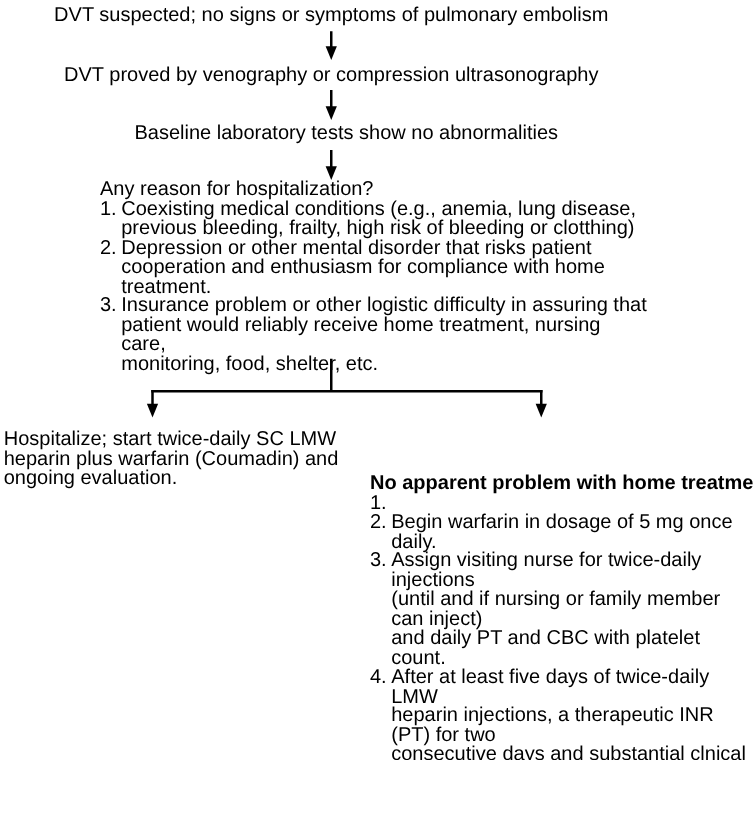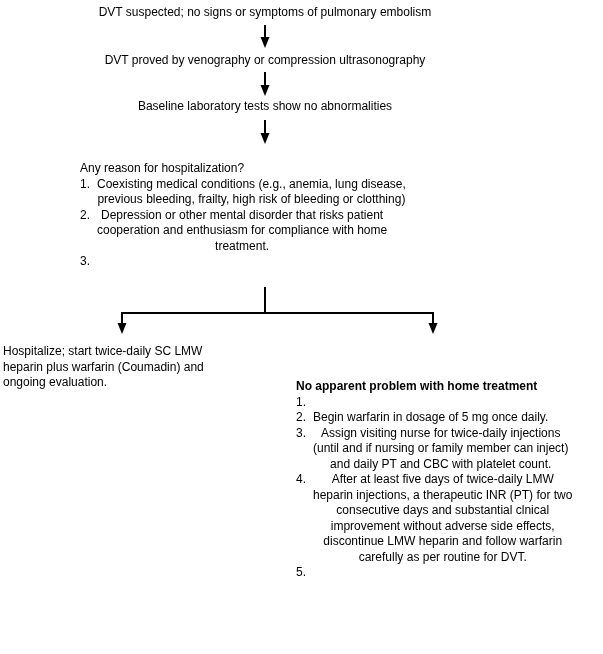--- a/index.html
+++ b/index.html
@@ -1,41 +1,41 @@
 <!DOCTYPE html>
 <html><head>
 <meta charset="utf-8">
 <style>
   html,body{margin:0;padding:0;background:#ffffff;}
   .canvas{
     position:relative;
     width:603px;height:608px;
     background:#ffffff;
     font-family:"Liberation Sans", sans-serif;
-    font-size:12px;
+    font-size:16px;
     line-height:15.5px;
     color:#000000;
     overflow:hidden;
   }
   .connectors{position:absolute;left:0;top:0;width:603px;height:654px;pointer-events:none;}
   .connectors line, .connectors path{stroke:#000000;stroke-width:2;fill:none;}
   .connectors polygon{fill:#000000;stroke:none;}
   .step{
     position:absolute;left:0;width:530px;
     text-align:center;
     white-space:nowrap;
   }
   .step1{top:5px;}
   .step2{top:53px;}
-  .step3{top:99px;}
-  .hosp{position:absolute;left:80px;top:161px;width:440px;}
+  .step3{top:99px;padding-left:12px;}
+  .hosp{position:absolute;left:80px;top:144px;width:440px;}
   .hosp-intro{white-space:nowrap;}
   .item{display:flex;align-items:flex-start;}
   .item .num{flex:none;width:17px;}
-  .item .txt{white-space:pre-line;text-align:center;}
+  .item .txt{white-space:pre-line;}
   .branch{position:absolute;top:344px;}
   .branch-left{left:3px;width:290px;}
   .branch-right{left:296px;width:302px;margin-top:35px;}
   .branch-heading{font-weight:bold;white-space:nowrap;}
   .branch-body{white-space:pre-line;}
 </style>
 </head>
 <body>
 
 <div class="canvas">
@@ -81,20 +81,23 @@
 previous bleeding, frailty, high risk of bleeding or clotthing)</span>
     </div>
     <div class="item">
       <span class="num">2.</span>
       <span class="txt">Depression or other mental disorder that risks patient
 cooperation and enthusiasm for compliance with home
 treatment.</span>
     </div>
     <div class="item">
       <span class="num">3.</span>
+      <span class="txt">Insurance problem or other logistic difficulty in assuring that
+patient would reliably receive home treatment, nursing care,
+monitoring, food, shelter, etc.</span>
     </div>
   </div>
 
   <div class="branch branch-left">
     <div class="branch-body">Hospitalize; start twice-daily SC LMW
 heparin plus warfarin (Coumadin) and
 ongoing evaluation.</div>
   </div>
 
   <div class="branch branch-right">

